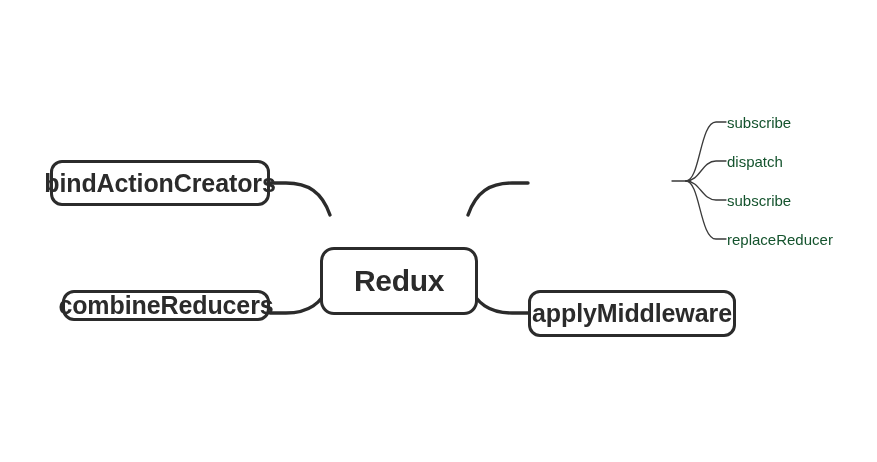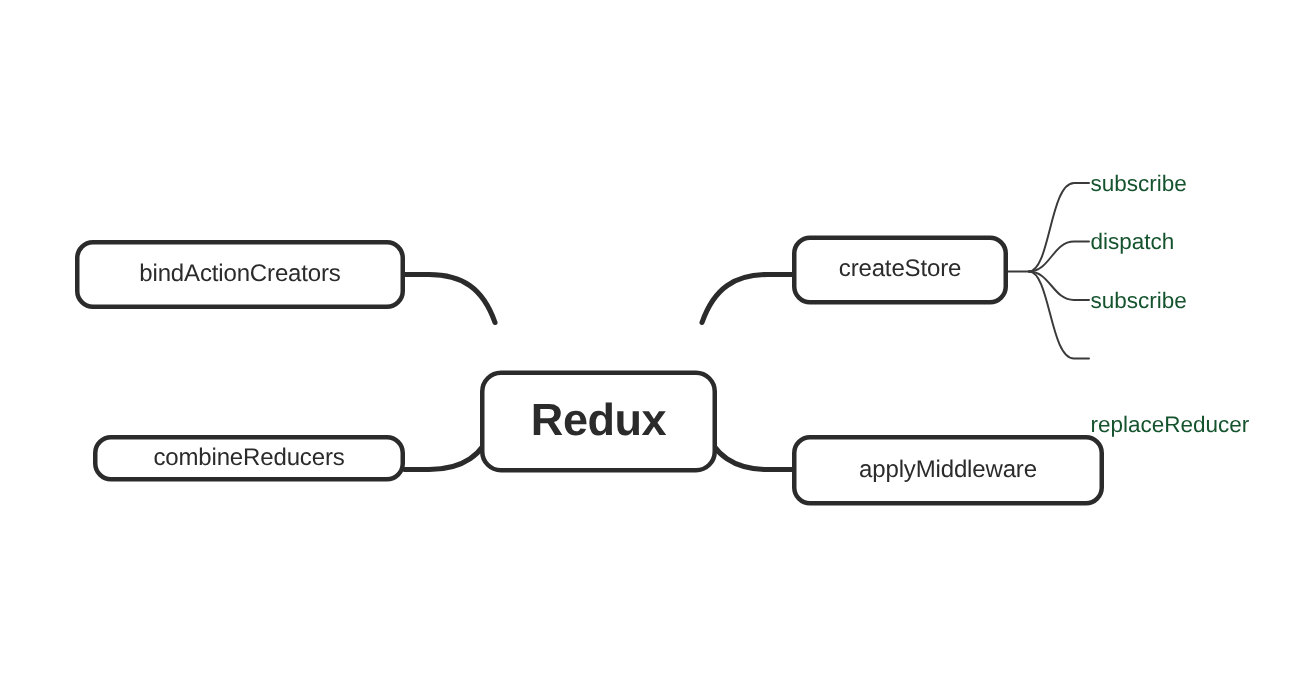--- a/index.html
+++ b/index.html
@@ -75,37 +75,37 @@
     width: 144px;
     height: 46px;
   }
   #node-applymiddleware {
     left: 528px;
     top: 290px;
     width: 208px;
     height: 47px;
   }
   .branch-label {
-    font-size: 16px;
-    font-weight: normal;
+    font-size: 25px;
+    font-weight: bold;
   }
   .leaf {
     position: absolute;
     color: #14532d;
     font-family: "Liberation Sans", sans-serif;
     font-size: 15px;
     line-height: 1;
     white-space: nowrap;
     z-index: 2;
     text-align: center;
   }
   #leaf-subscribe      { left: 727px; top: 115px; }
   #leaf-dispatch       { left: 727px; top: 154px; }
   #leaf-getstate       { left: 727px; top: 193px; }
-  #leaf-replacereducer { left: 727px; top: 232px; margin-top: 44px; }
+  #leaf-replacereducer { left: 727px; top: 232px; }
 </style>
 </head>
 <body>
 
 <div id="canvas">
 
   <svg id="edges" viewBox="0 0 877 462" width="877" height="462" aria-hidden="true">
 
     <g fill="none" stroke="#2b2b2b" stroke-width="3.4" stroke-linecap="round">
       <path d="M270,183 L286,183 C308,183 322,192 330,215"></path>
@@ -128,23 +128,20 @@
   </div>
 
   <div class="node" id="node-bindactioncreators">
     <span class="node-label branch-label">bindActionCreators</span>
   </div>
 
   <div class="node" id="node-combinereducers">
     <span class="node-label branch-label">combineReducers</span>
   </div>
 
-  <div class="node" id="node-createstore">
-    <span class="node-label branch-label">createStore</span>
-  </div>
 
   <div class="node" id="node-applymiddleware">
     <span class="node-label branch-label">applyMiddleware</span>
   </div>
 
   <div class="leaf" id="leaf-subscribe">subscribe</div>
   <div class="leaf" id="leaf-dispatch">dispatch</div>
   <div class="leaf" id="leaf-getstate">subscribe</div>
   <div class="leaf" id="leaf-replacereducer">replaceReducer</div>
 

